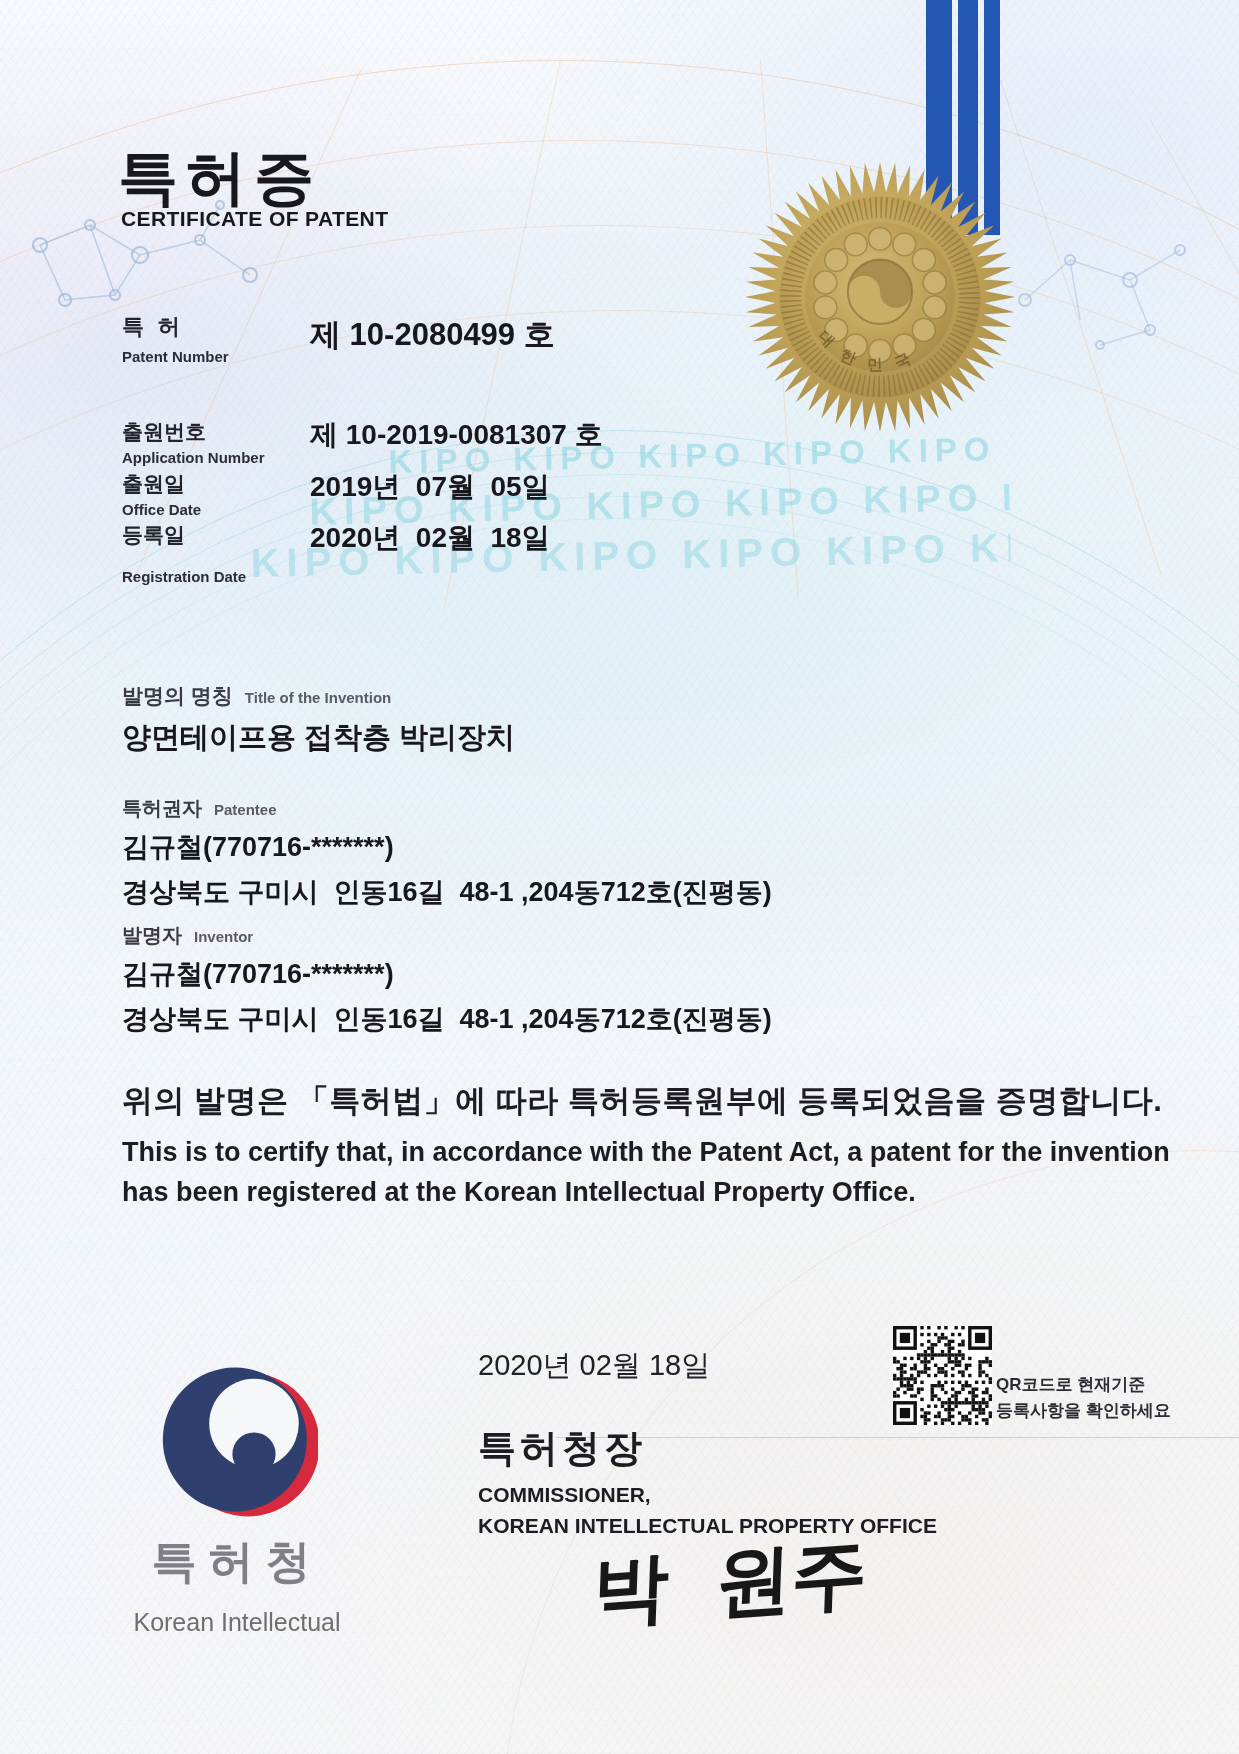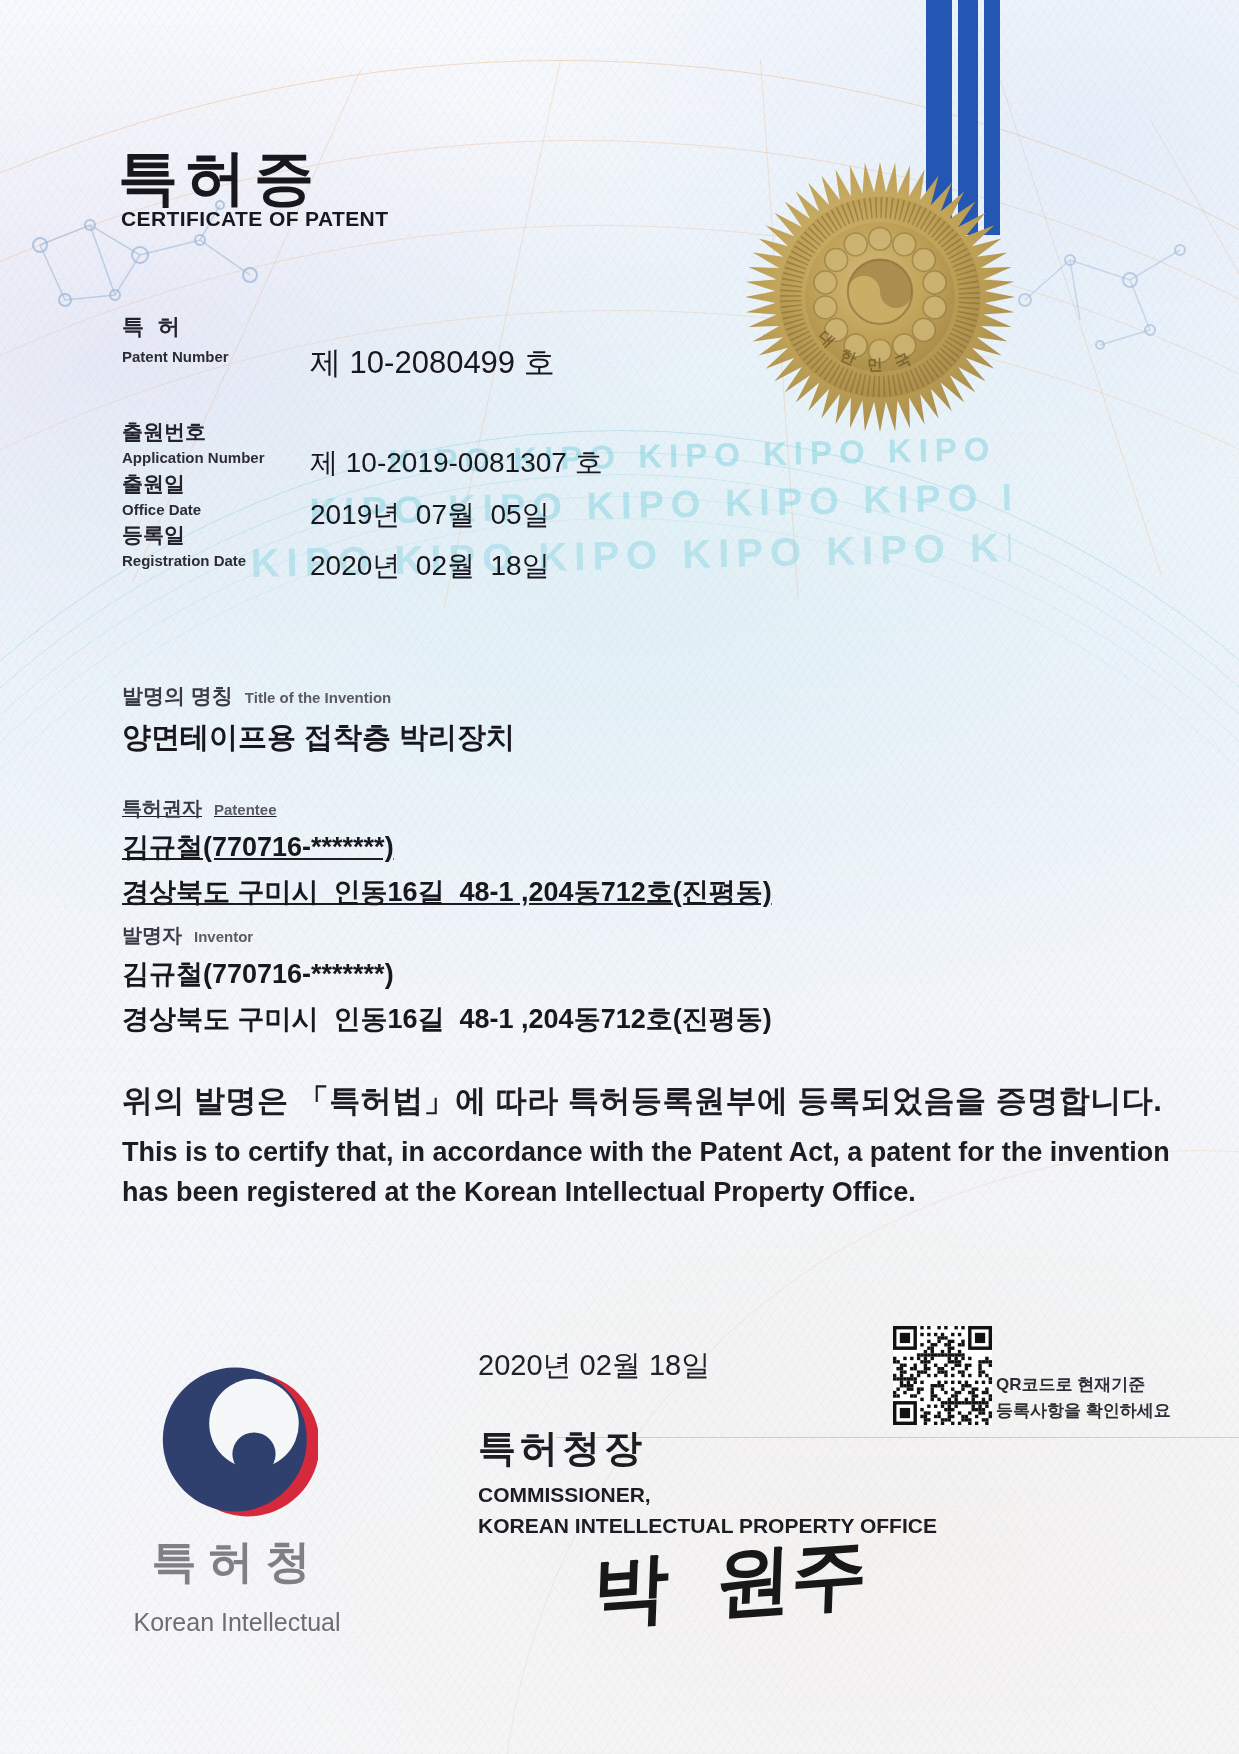--- a/index.html
+++ b/index.html
@@ -39,21 +39,21 @@
   .seal{position:absolute;left:745px;top:162px;z-index:3;}
 
   
   .content{position:absolute;inset:0;z-index:4;}
   .abs{position:absolute;}
   .title-ko{left:118px;top:138px;font-size:60px;font-weight:800;letter-spacing:8px;color:#17171d;}
   .title-en{left:121px;top:207px;font-size:21px;font-weight:700;letter-spacing:.4px;color:#17171d;}
 
   .f-label{font-weight:700;color:#23232b;}
   .f-sub{font-weight:700;color:#2c2c35;font-size:15px;}
-  .f-value{font-weight:400;color:#17171d;white-space:pre;margin-top:28px;}
+  .f-value{font-weight:700;color:#17171d;white-space:pre;}
 
   .sec-label{font-size:21px;font-weight:600;color:#3a3a44;}
   .sec-label-en{font-size:15px;font-weight:600;color:#5a5a64;margin-left:12px;}
   .big-text{font-weight:800;color:#17171d;white-space:pre;}
 
   .stmt-ko{left:122px;top:1080px;font-size:31px;font-weight:800;letter-spacing:.5px;}
   .stmt-en{left:122px;top:1132px;font-size:27px;font-weight:700;line-height:40px;}
 
   .issue-date{left:478px;top:1346px;font-size:29px;font-weight:500;color:#202028;}
   .fold-line{left:556px;top:1437px;width:683px;height:1px;background:rgba(120,120,125,.30);}
@@ -190,32 +190,32 @@
     </div>
 
     <div class="abs" style="left:122px;top:470px;">
       <div class="f-label" style="font-size:21px;">출원일</div>
       <div class="f-sub" style="margin-top:3px;">Office Date</div>
       <div class="abs f-value" style="left:188px;top:-2px;font-size:28px;">2019년  07월  05일</div>
     </div>
 
     <div class="abs" style="left:122px;top:521px;">
       <div class="f-label" style="font-size:21px;">등록일</div>
-      <div class="f-sub" style="margin-top:3px;">Registration Date</div>
+      <div class="f-sub" style="margin-top:19px;">Registration Date</div>
       <div class="abs f-value" style="left:188px;top:-2px;font-size:28px;">2020년  02월  18일</div>
     </div>
 
     <div class="abs" style="left:122px;top:682px;">
       <div>
         <span class="sec-label">발명의 명칭</span><span class="sec-label-en">Title of the Invention</span>
       </div>
       <div class="big-text" style="font-size:29px;margin-top:8px;">양면테이프용 접착층 박리장치</div>
     </div>
 
-    <div class="abs" style="left:122px;top:795px;text-decoration:underline;">
+    <div class="abs" style="left:122px;top:795px;">
       <div>
         <span class="sec-label" style="font-size:20px;">특허권자</span><span class="sec-label-en">Patentee</span>
       </div>
       <div class="big-text" style="font-size:27px;margin-top:7px;">김규철(770716-*******)</div>
       <div class="big-text" style="font-size:27px;margin-top:9px;">경상북도 구미시  인동16길  48-1 ,204동712호(진평동)</div>
     </div>
 
     <div class="abs" style="left:122px;top:922px;">
       <div>
         <span class="sec-label" style="font-size:20px;">발명자</span><span class="sec-label-en">Inventor</span>

